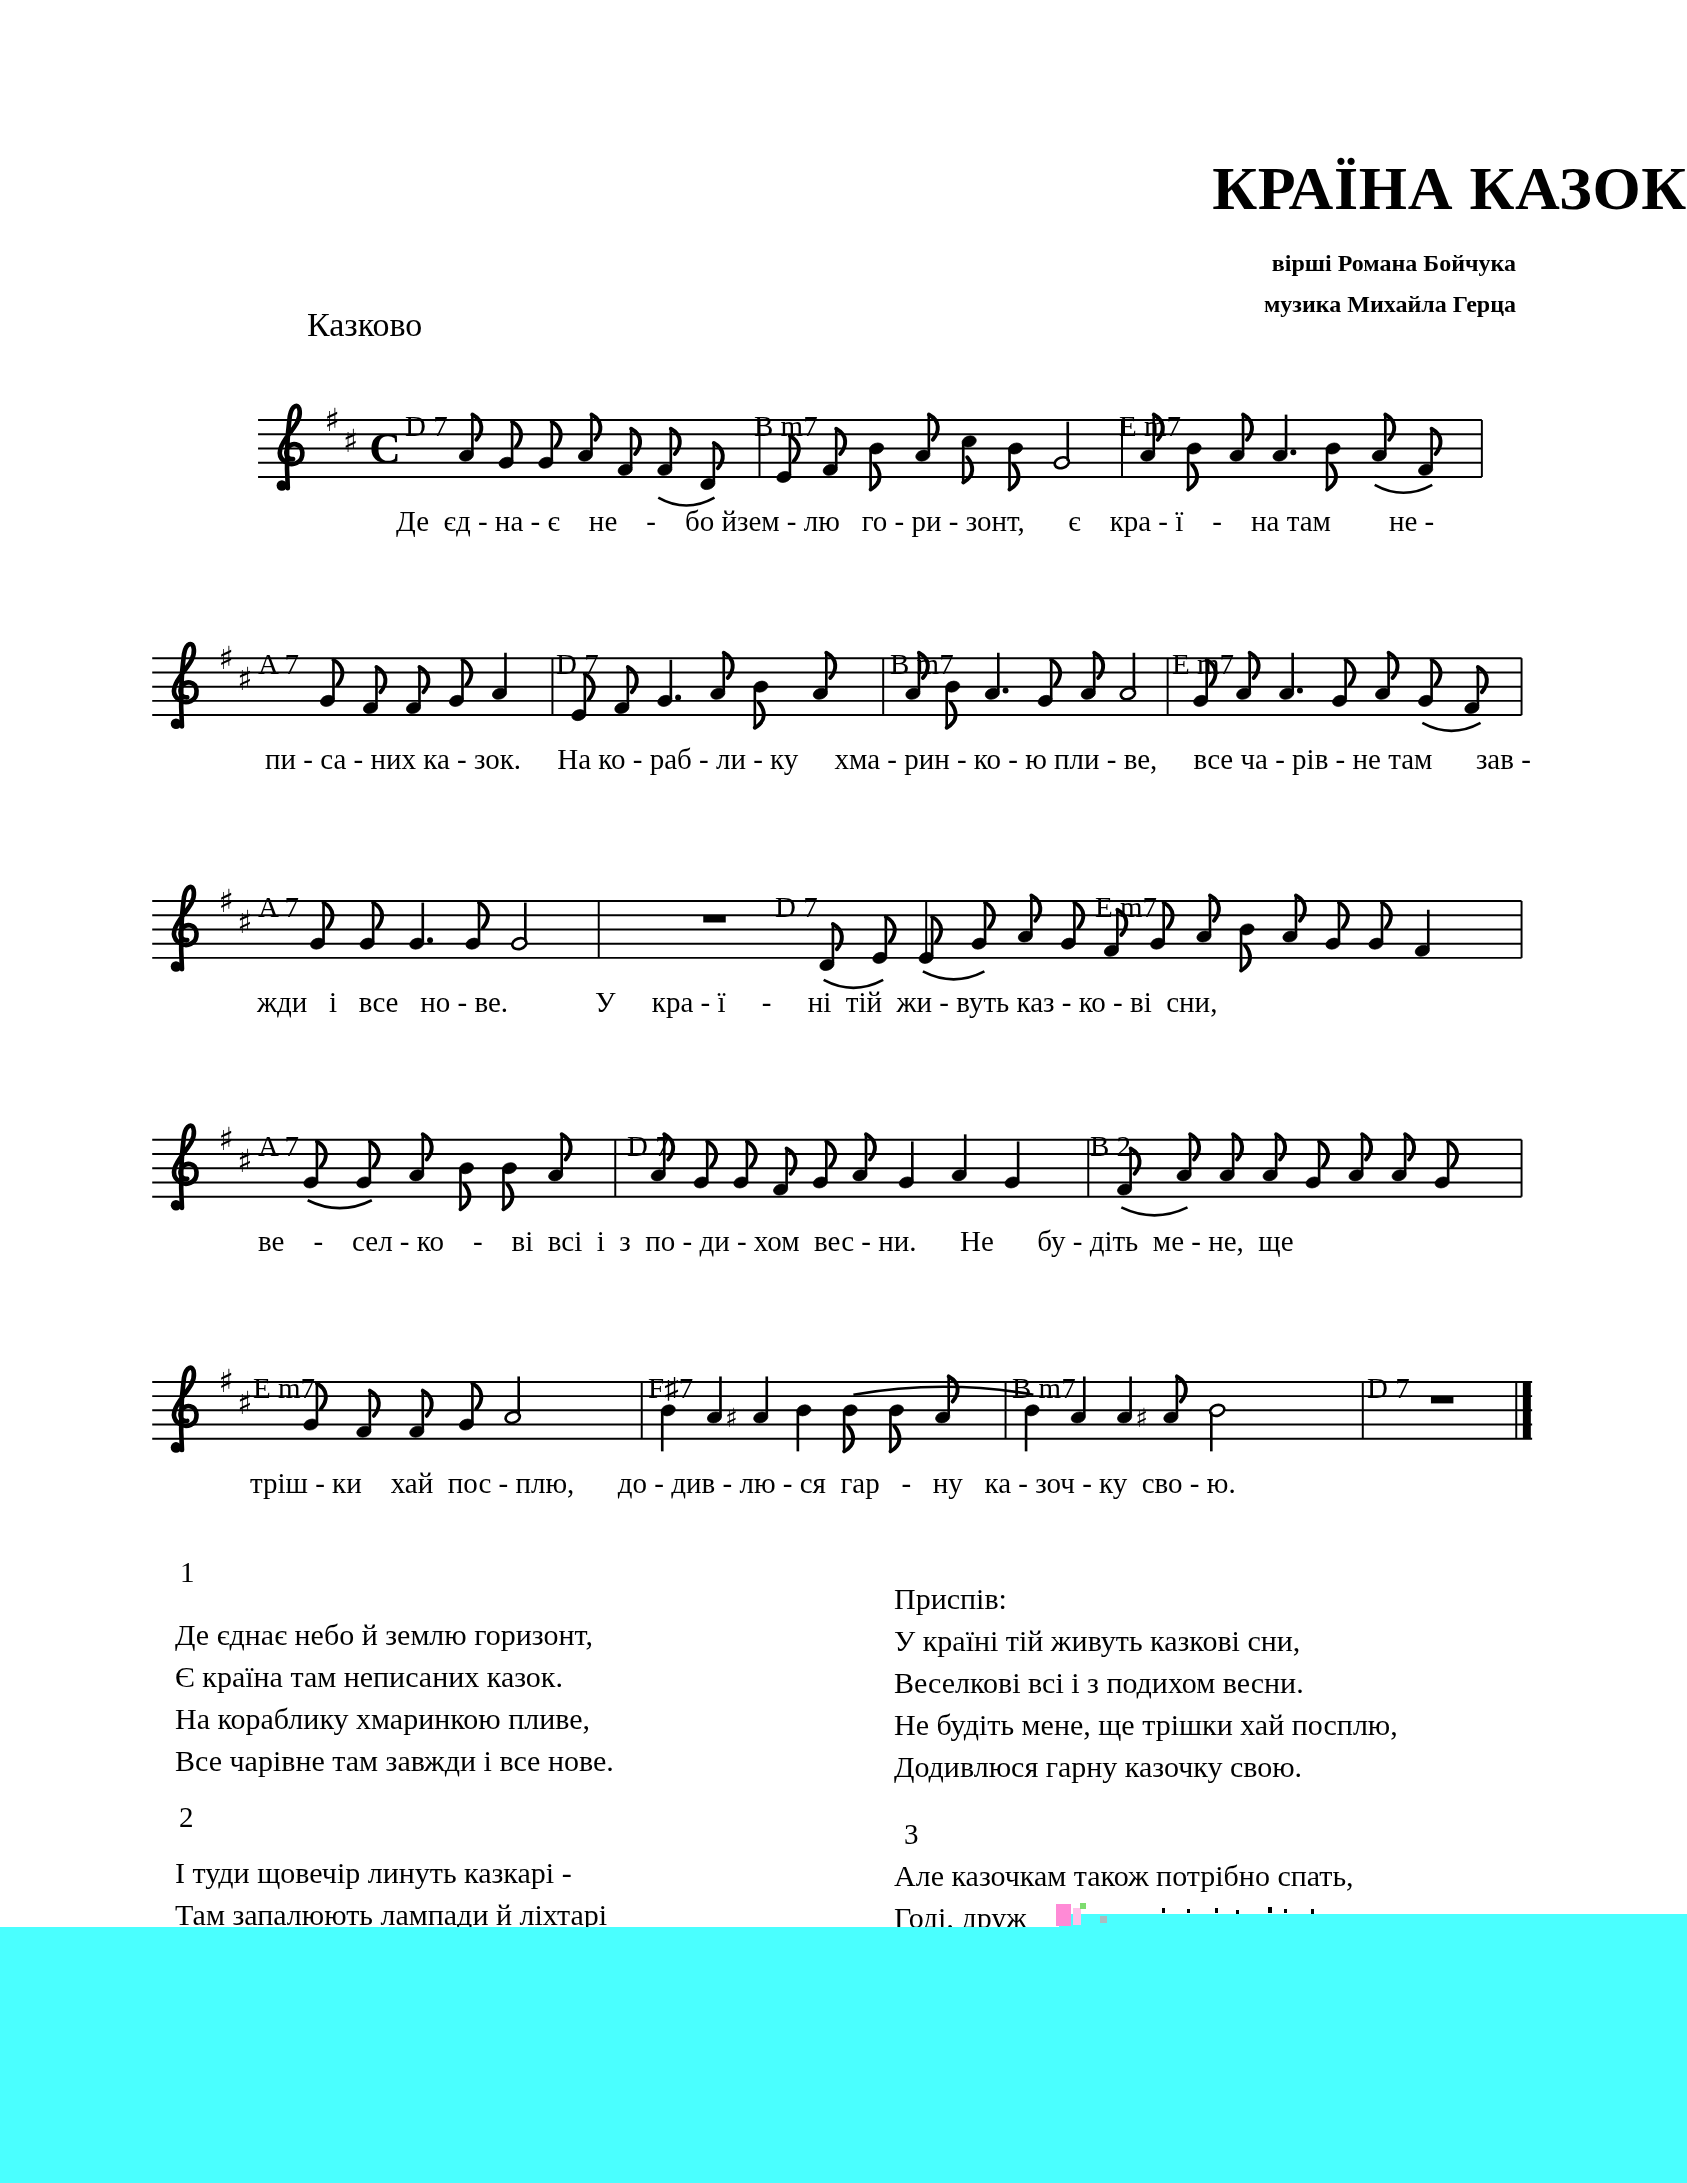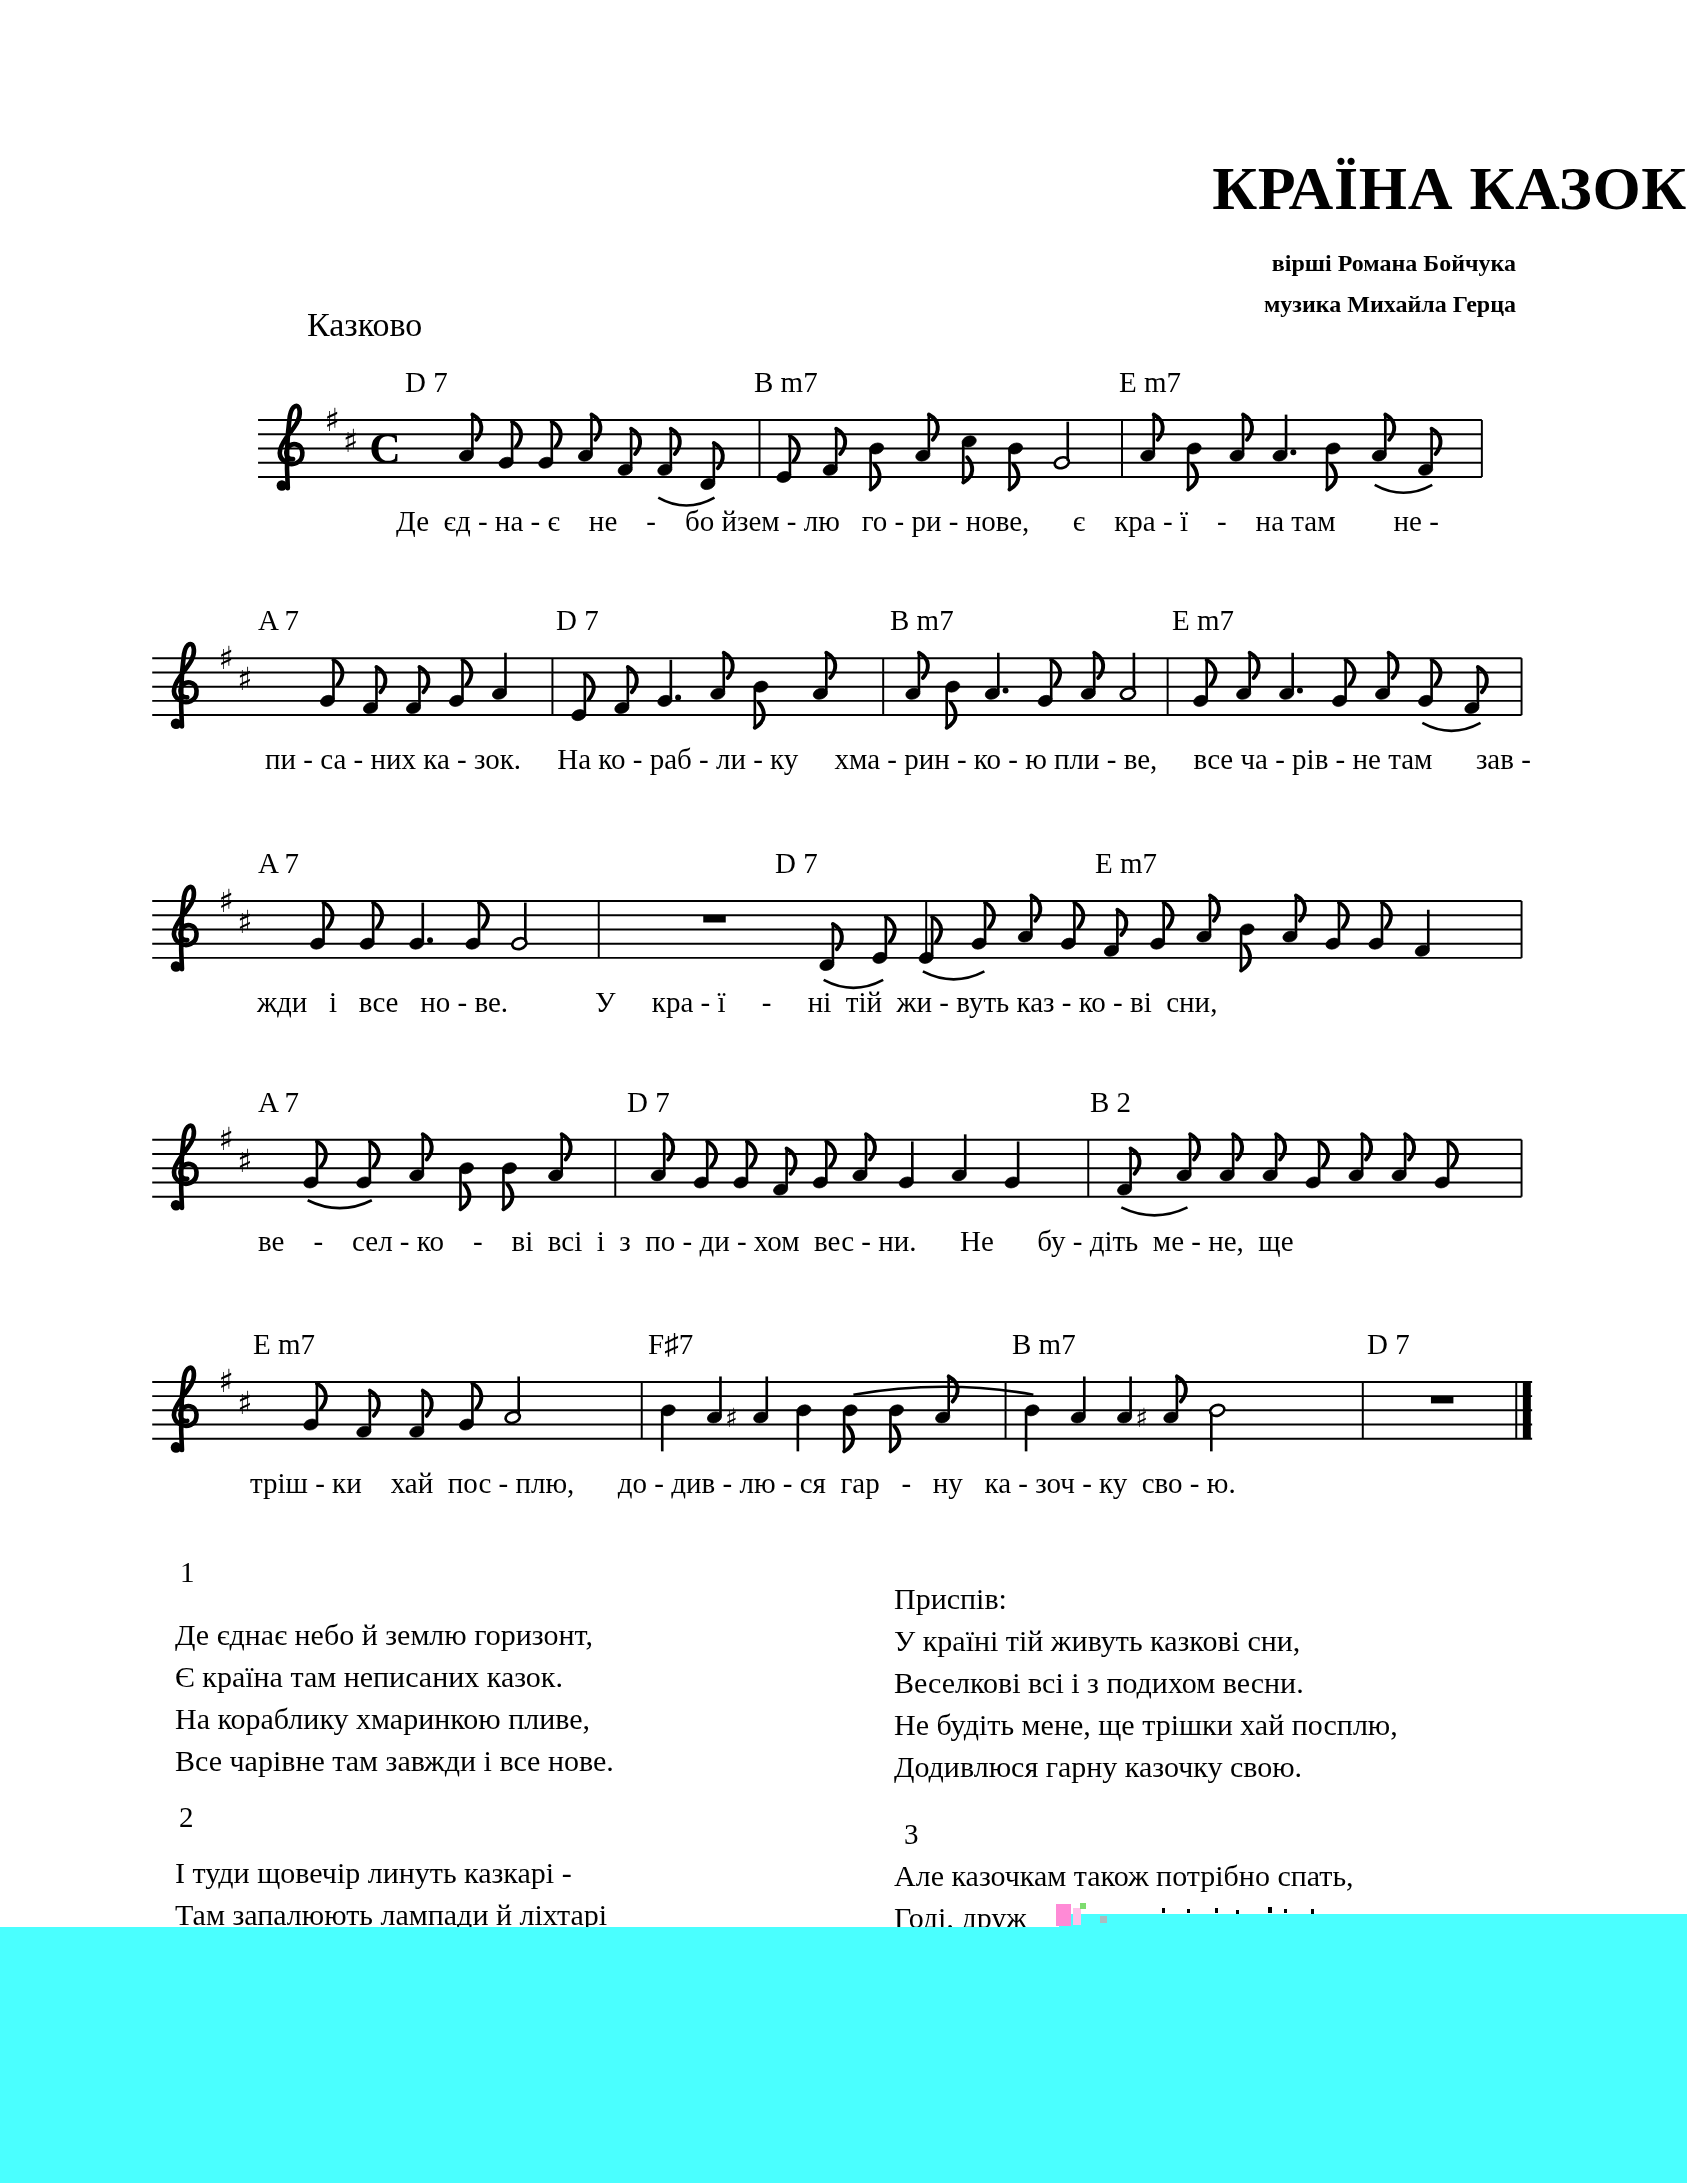--- a/index.html
+++ b/index.html
@@ -20,20 +20,21 @@
     text-align:right;font-size:24px;font-weight:bold;line-height:41px;
   }
   .tempo{
     position:absolute;top:306px;left:307px;
     font-size:34px;
   }
   #score-svg{position:absolute;left:0;top:0;}
   .chord{
     position:absolute;font-size:29px;white-space:pre;
     font-family:"Liberation Serif","DejaVu Serif",serif;
+    margin-top:44px;
   }
   .lyric{
     position:absolute;font-size:29px;white-space:pre;
     font-family:"Liberation Serif","DejaVu Serif",serif;
   }
   .verse-number{
     position:absolute;font-size:29px;
   }
   .verse-block{
     position:absolute;font-size:30px;line-height:42px;white-space:pre;
@@ -432,21 +433,21 @@
       <path d="M1779,2080.75 C1797,2090.75 1795,2106.75 1785,2118.75" fill="none" stroke="#000" stroke-width="6" stroke-linecap="round"></path>
       <ellipse cx="1840" cy="2132" rx="11" ry="8" transform="rotate(-18 1840 2132)" fill="#fff" stroke="#000" stroke-width="4"></ellipse>
       <line x1="1831" y1="2135" x2="1831" y2="2194" stroke="#000" stroke-width="4"></line>
       <rect x="2163" y="2110.5" width="34" height="11" fill="#000"></rect>
       <path d="M1290,2108.325 Q1426,2084.325 1562,2108.325" fill="none" stroke="#000" stroke-width="4"></path>
     </svg>
   <div id="content-layer">
       <div class="chord" style="left: 405px; top: 366px;">D 7</div>
       <div class="chord" style="left: 754px; top: 366px;">B m7</div>
       <div class="chord" style="left: 1119px; top: 366px;">E m7</div>
-      <div class="lyric" style="left: 396px; top: 505px;">Де  єд - на - є    не    -    бо йзем - лю   го - ри - нове,      є    кра - ї    -    на там        не -</div>
+      <div class="lyric" style="left: 396px; top: 505px;">Де  єд - на - є    не    -    бо йзем - лю   го - ри - зонт,      є    кра - ї    -    на там        не -</div>
       <div class="chord" style="left: 258px; top: 604px;">A 7</div>
       <div class="chord" style="left: 556px; top: 604px;">D 7</div>
       <div class="chord" style="left: 890px; top: 604px;">B m7</div>
       <div class="chord" style="left: 1172px; top: 604px;">E m7</div>
       <div class="lyric" style="left: 265px; top: 743px; text-align: right;">пи - са - них ка - зок.     На ко - раб - ли - ку     хма - рин - ко - ю пли - ве,     все ча - рів - не там      зав -</div>
       <div class="chord" style="left: 258px; top: 847px;">A 7</div>
       <div class="chord" style="left: 775px; top: 847px;">D 7</div>
       <div class="chord" style="left: 1095px; top: 847px;">E m7</div>
       <div class="lyric" style="left: 257px; top: 986px;">жди   і   все   но - ве.            У     кра - ї     -     ні  тій  жи - вуть каз - ко - ві  сни,</div>
       <div class="chord" style="left: 258px; top: 1086px;">A 7</div>

